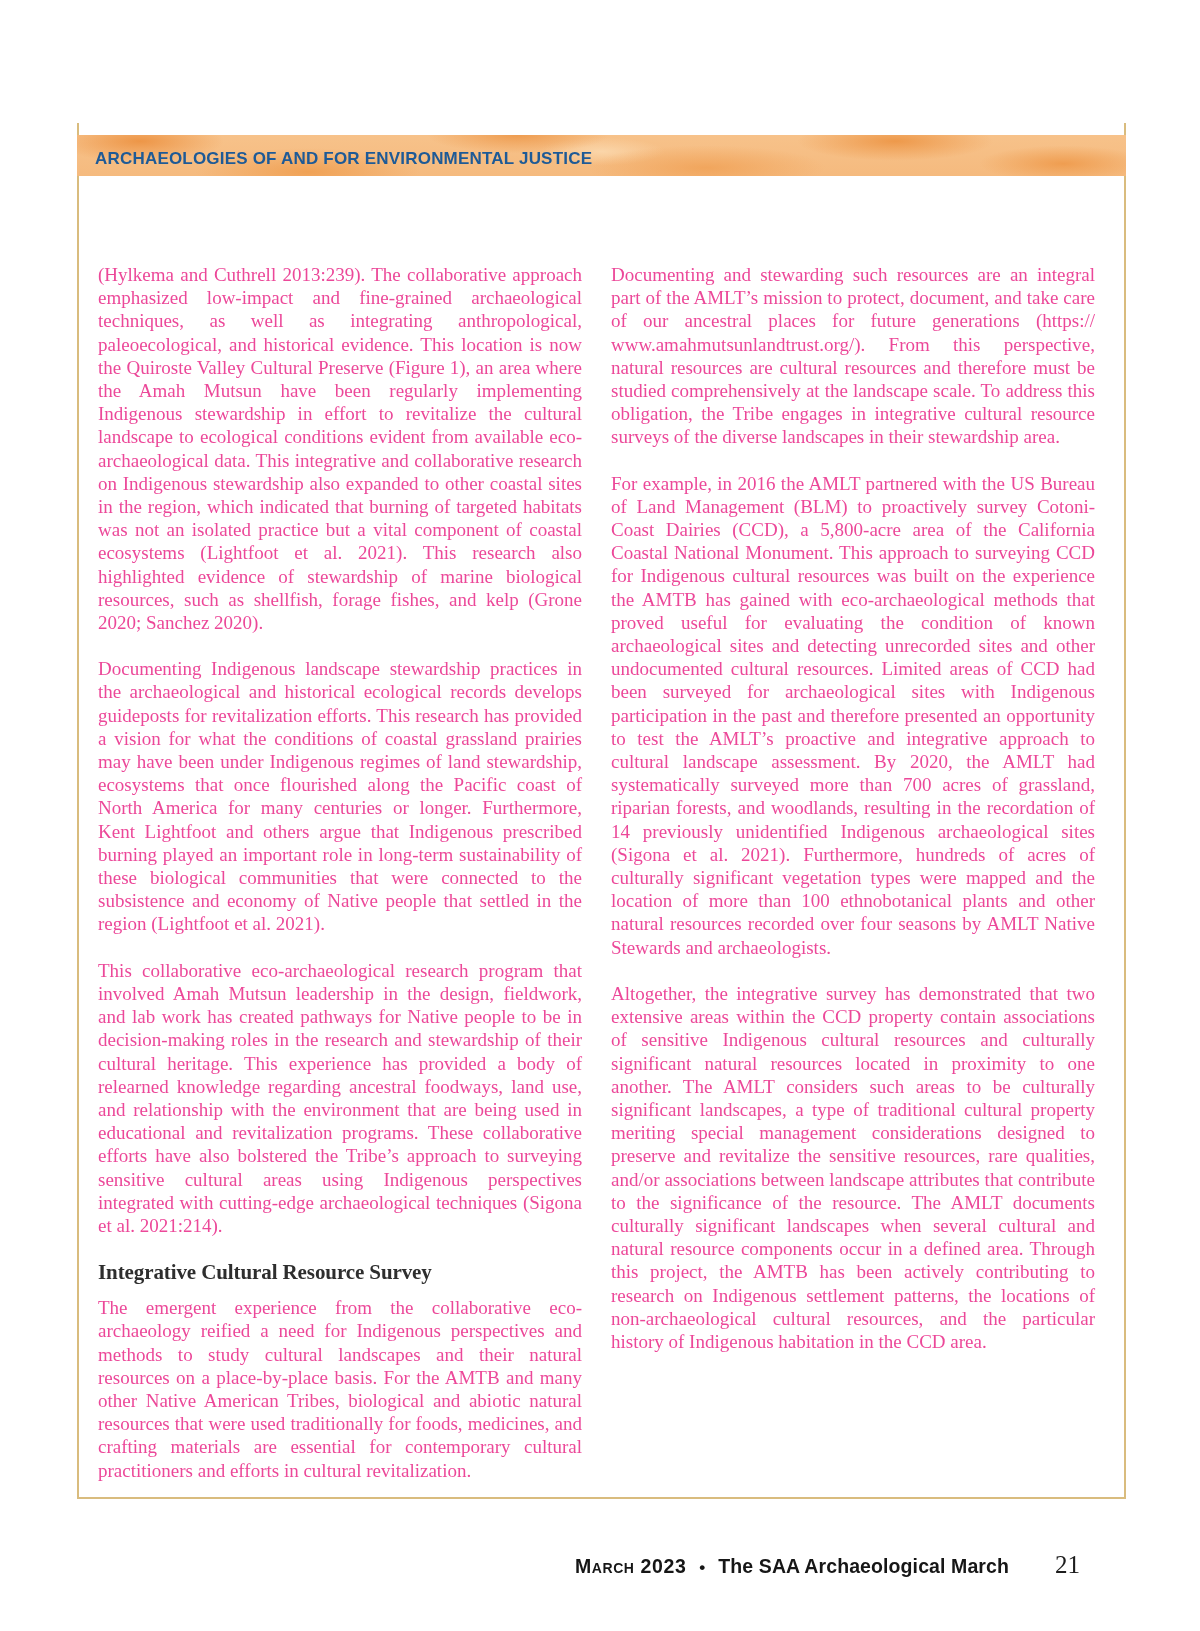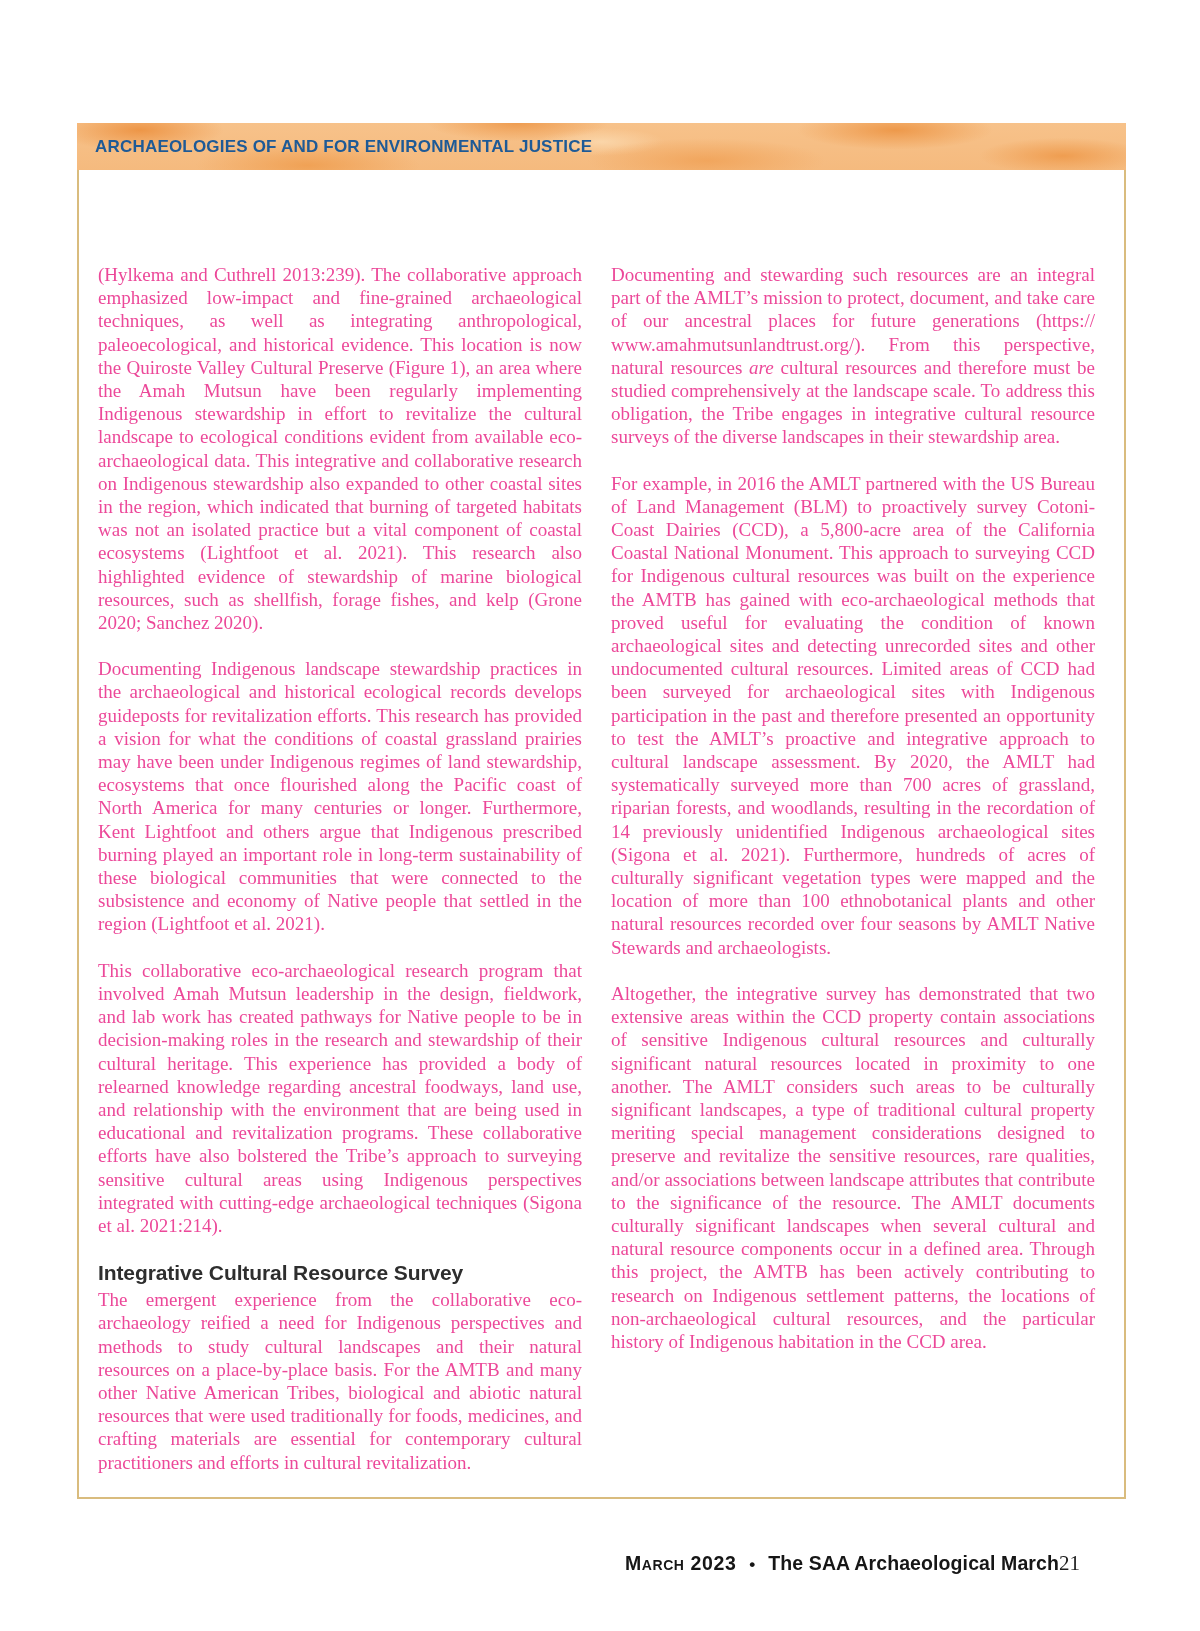--- a/index.html
+++ b/index.html
@@ -21,22 +21,22 @@
     box-sizing: border-box;
     border-left: 2px solid #d9bc7e;
     border-right: 2px solid #d9bc7e;
     border-bottom: 2px solid #d9bc7e;
     background: #ffffff;
   }
 
   
   .banner {
     position: absolute;
-    left: -2px; top: 0;
-    width: 1049px; height: 47px;
+    left: -2px; top: 12px;
+    width: 1049px; height: 41px;
     background:
       radial-gradient(120px 30px at 6% 15%,  rgba(236,145,64,.90), rgba(236,145,64,0) 70%),
       radial-gradient(160px 34px at 22% 90%, rgba(239,157,78,.85), rgba(239,157,78,0) 70%),
       radial-gradient(130px 26px at 42% 0%,  rgba(236,147,66,.80), rgba(236,147,66,0) 70%),
       radial-gradient(170px 32px at 60% 80%, rgba(240,160,84,.80), rgba(240,160,84,0) 70%),
       radial-gradient(90px 20px  at 50% 40%, rgba(251,216,173,.9), rgba(251,216,173,0) 70%),
       radial-gradient(140px 28px at 78% 15%, rgba(236,146,64,.85), rgba(236,146,64,0) 70%),
       radial-gradient(120px 26px at 94% 70%, rgba(238,152,72,.85), rgba(238,152,72,0) 70%),
       linear-gradient(180deg, #f7c28a, #f5ba7e);
     text-decoration: underline;
@@ -63,29 +63,29 @@
   .col-right { left: 532px; }
 
   .col p {
     margin: 0 0 23px 0;
     font-size: 19px;
     line-height: 23.2px;
     text-align: justify;
     color: #ec4899;
   }
   .col h2 {
-    margin: 4px 0 3px 0;
-    font-family: Liberation Sans, sans-serif;
+    margin: 4px 0 11px 0;
+    font-family: Liberation Serif, serif;
     font-weight: 700;
     font-size: 21px;
     line-height: 25px;
     letter-spacing: -0.1px;
     color: #2e2e2e;
   }
-  .it { font-style: italic; }
+  .it { }
 
   
   .footer {
     position: absolute;
     top: 1551px;
     right: 120px;
     display: flex;
     align-items: baseline;
     white-space: nowrap;
   }
@@ -98,22 +98,23 @@
   }
   .footer-issue { font-variant: small-caps; letter-spacing: 0.6px; margin-left: 8px; }
   .footer-bullet {
     font-family: "Liberation Sans", sans-serif;
     font-weight: 700;
     font-size: 17px;
     color: #161616;
     margin: 0 13px;
   }
   .footer-page {
+    margin-left: 46px;
     font-family: "Liberation Serif", serif;
-    font-size: 21px;
+    font-size: 25px;
     color: #1d1d1d;
   }
 </style>
 </head>
 <body>
 
 <div class="page">
 
   <div class="frame">
 

